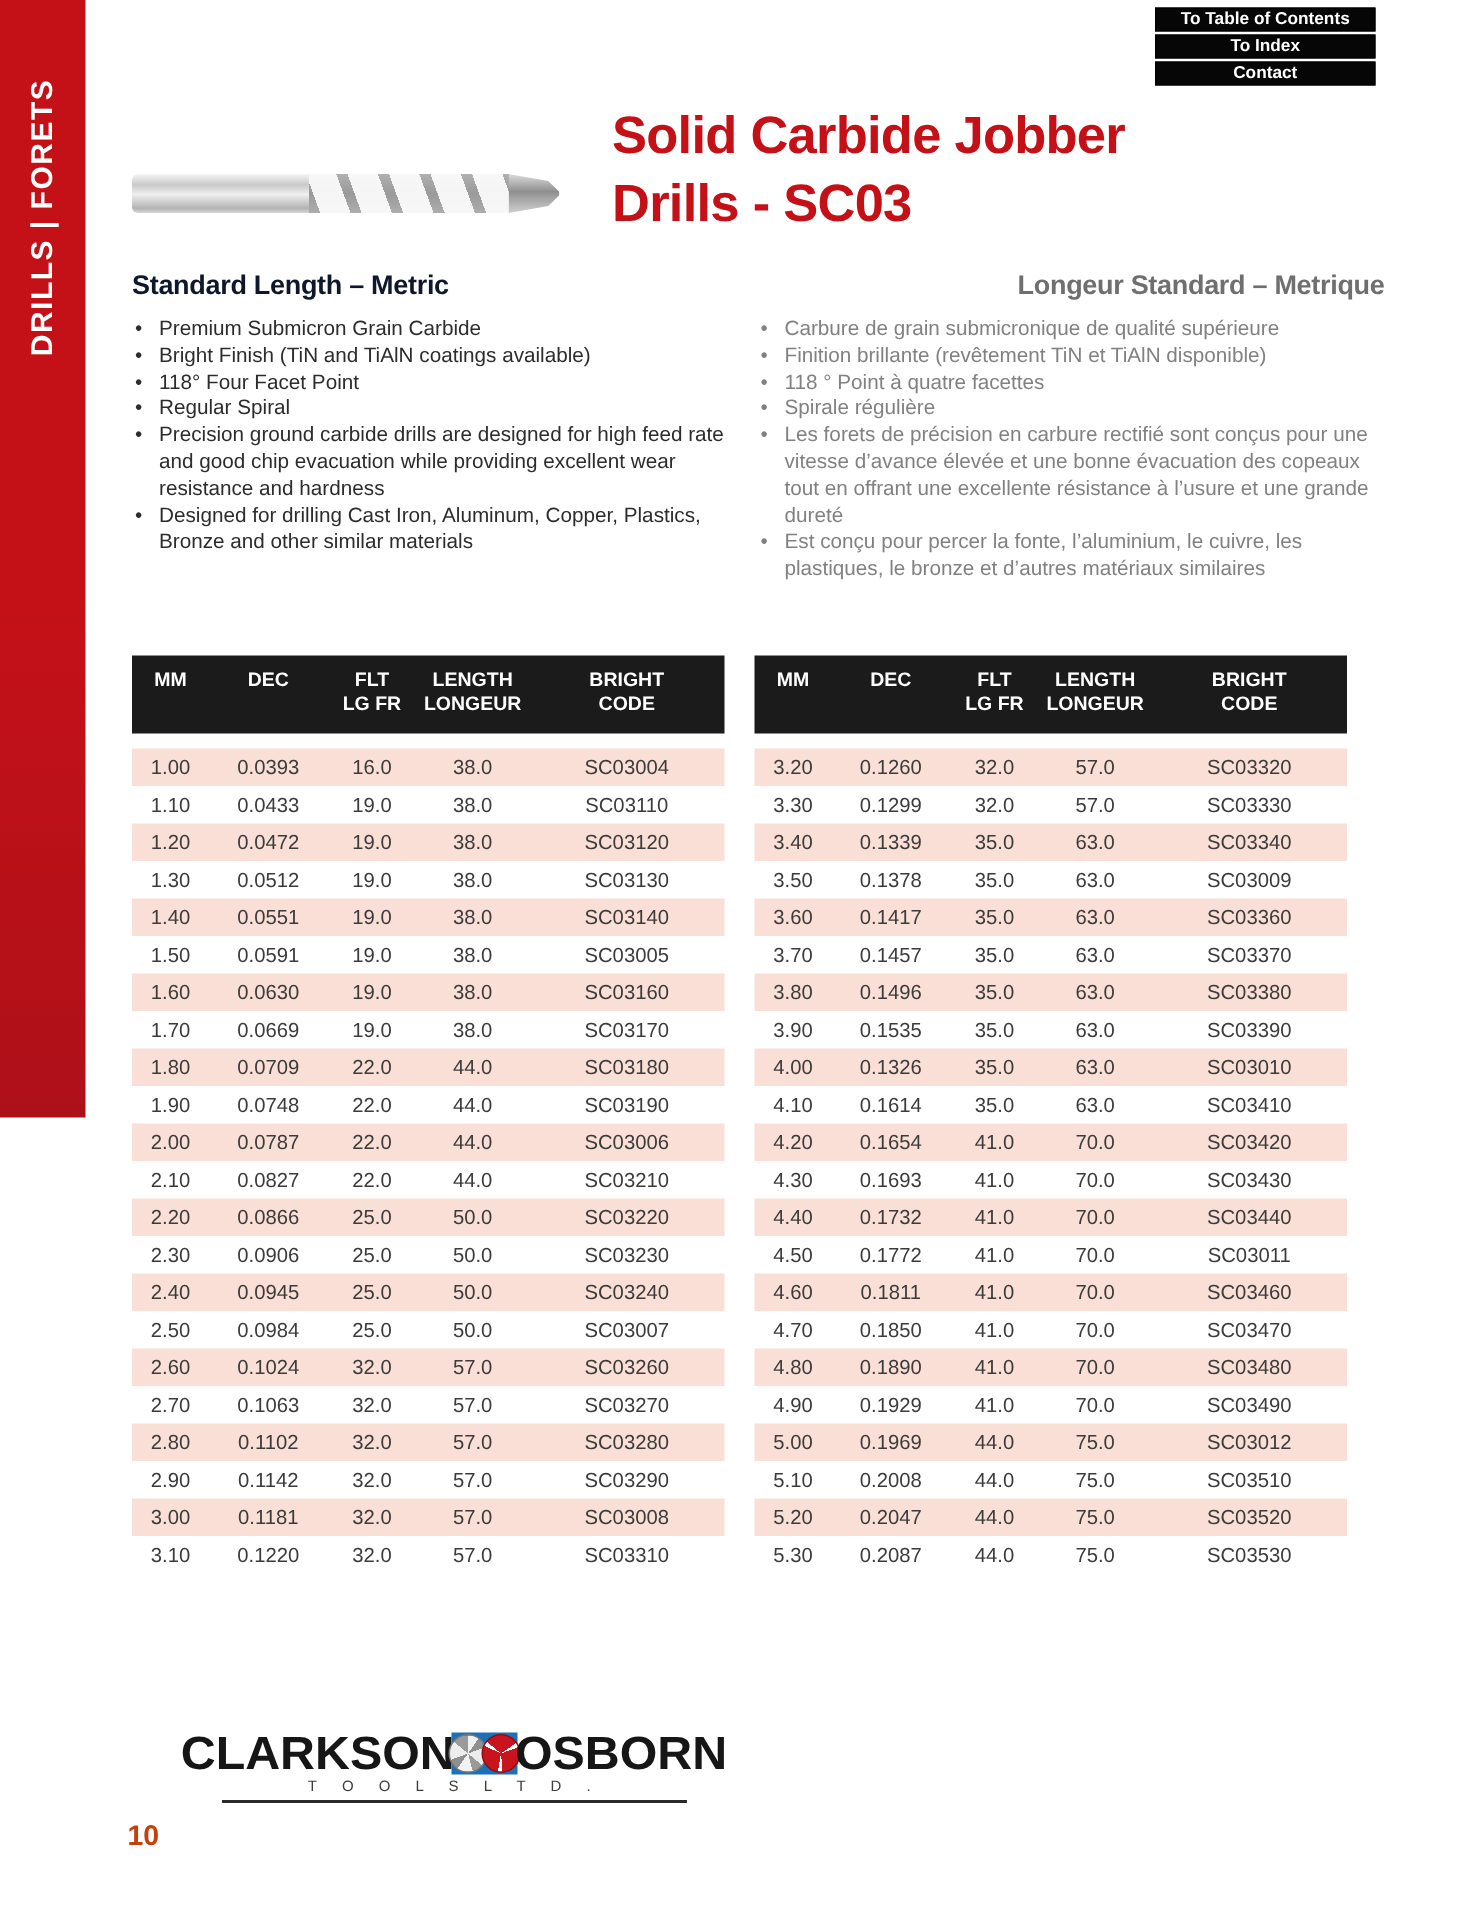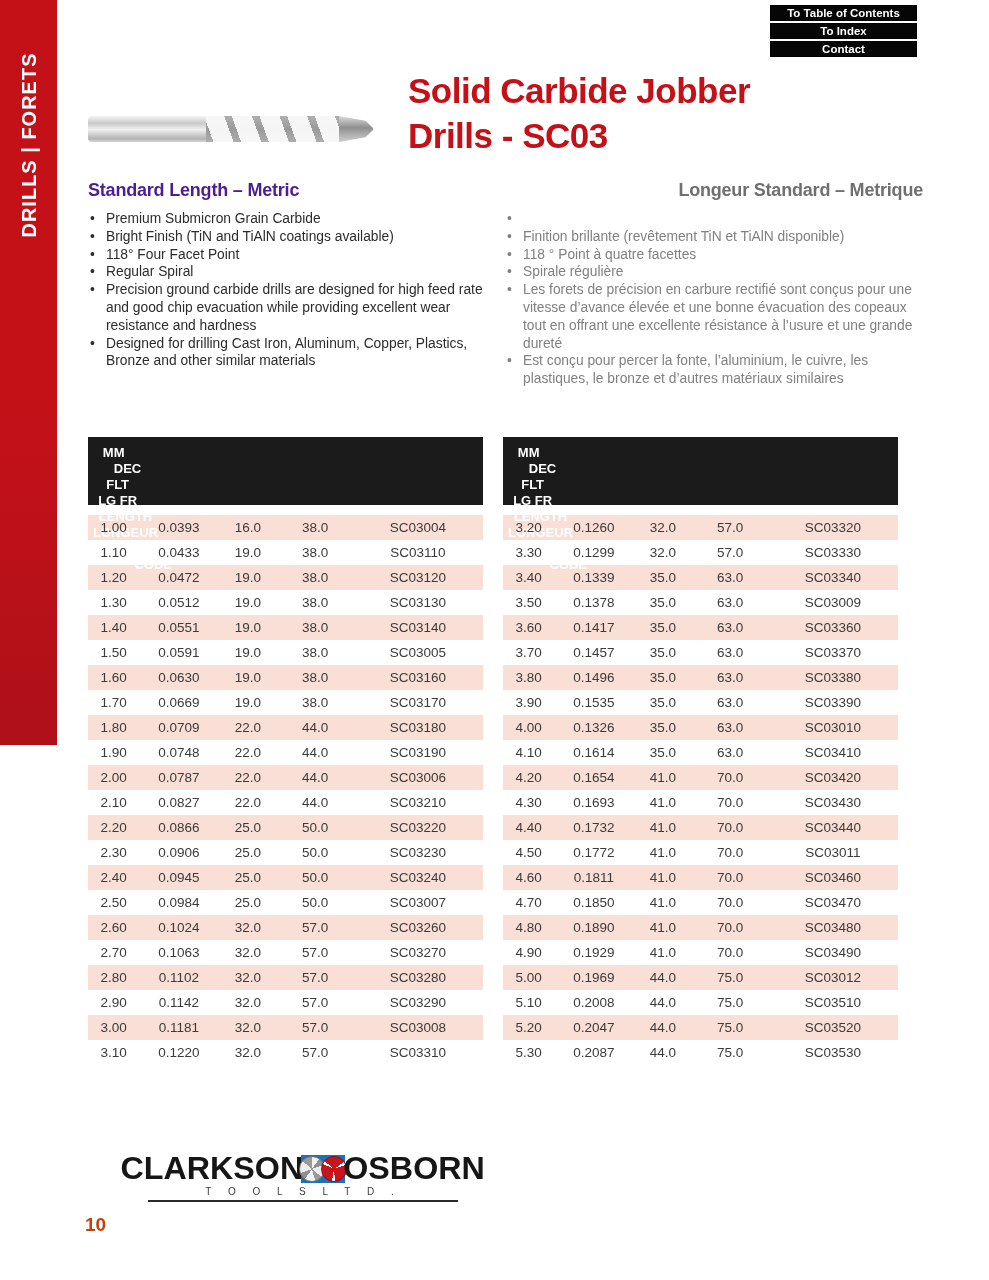--- a/index.html
+++ b/index.html
@@ -54,35 +54,35 @@
     position:absolute; left:408px; top:68px; width:520px;
     color:var(--red,#c41118); font-weight:bold; font-size:35px; line-height:45px;
     letter-spacing:-0.5px;
   }
 
   
   .feature-col { position:absolute; top:180px; }
   .feature-col.en { left:88px;  width:402px; }
   .feature-col.fr { left:505px; width:418px; }
   .feature-heading { font-size:18px; font-weight:bold; margin-bottom:9px; letter-spacing:-0.2px; }
-  .feature-col.en .feature-heading { color:#4c1d95; }
+  .feature-col.en .feature-heading { color:#0f172a; }
   .feature-col.fr .feature-heading { color:#6f6f6f;text-align:right; }
   .bullet-list { list-style:none; }
   .bullet-list li { display:flex; font-size:13.8px; line-height:17.8px; }
   .bullet-list .dot { width:18px; flex:0 0 18px; padding-left:2px; }
   .feature-col.en .bullet-list li { color:#2c2c2c; }
   .feature-col.fr .bullet-list li { color:#818181; }
 
   
   .spec-table { position:absolute; top:437px; width:395px; }
   .spec-table.left  { left:88px; }
   .spec-table.right { left:503px; }
   .thead {
-    height:68px; background:var(--hdr,#1b1b1b); color:#ffffff;
-    display:flex; align-items:flex-start; padding-top:8px;flex-direction:column;
+    height:52px; background:var(--hdr,#1b1b1b); color:#ffffff;
+    display:flex; align-items:flex-start; padding-top:8px;
   }
   .hcell { text-align:center; font-weight:bold; font-size:13px; line-height:16px; }
   .tbody { margin-top:10px; }
   .trow { display:flex; align-items:center; height:25px; }
   .trow:nth-child(odd) { background:var(--pink,#fadfd6); }
   .tcell { text-align:center; font-size:13.5px; color:#3b3b3b; }
   .c0 { width:13%; } .c1 { width:20%; } .c2 { width:15%; } .c3 { width:19%; } .c4 { width:33%; }
 
   
   .page-number { position:absolute; left:85px; top:1214px; font-size:19px; font-weight:bold; color:#c2410c; }
@@ -167,20 +167,21 @@
           <span>Designed for drilling Cast Iron, Aluminum, Copper, Plastics, Bronze and other similar materials</span>
         </li>
       </ul>
   </div>
 
   <div class="feature-col fr">
     <div class="feature-heading">Longeur Standard – Metrique</div>
     <ul class="bullet-list">
         <li>
           <span class="dot">•</span>
+          <span>Carbure de grain submicronique de qualité supérieure</span>
         </li>
         <li>
           <span class="dot">•</span>
           <span>Finition brillante (revêtement TiN et TiAlN disponible)</span>
         </li>
         <li>
           <span class="dot">•</span>
           <span>118 ° Point à quatre facettes</span>
         </li>
         <li>

